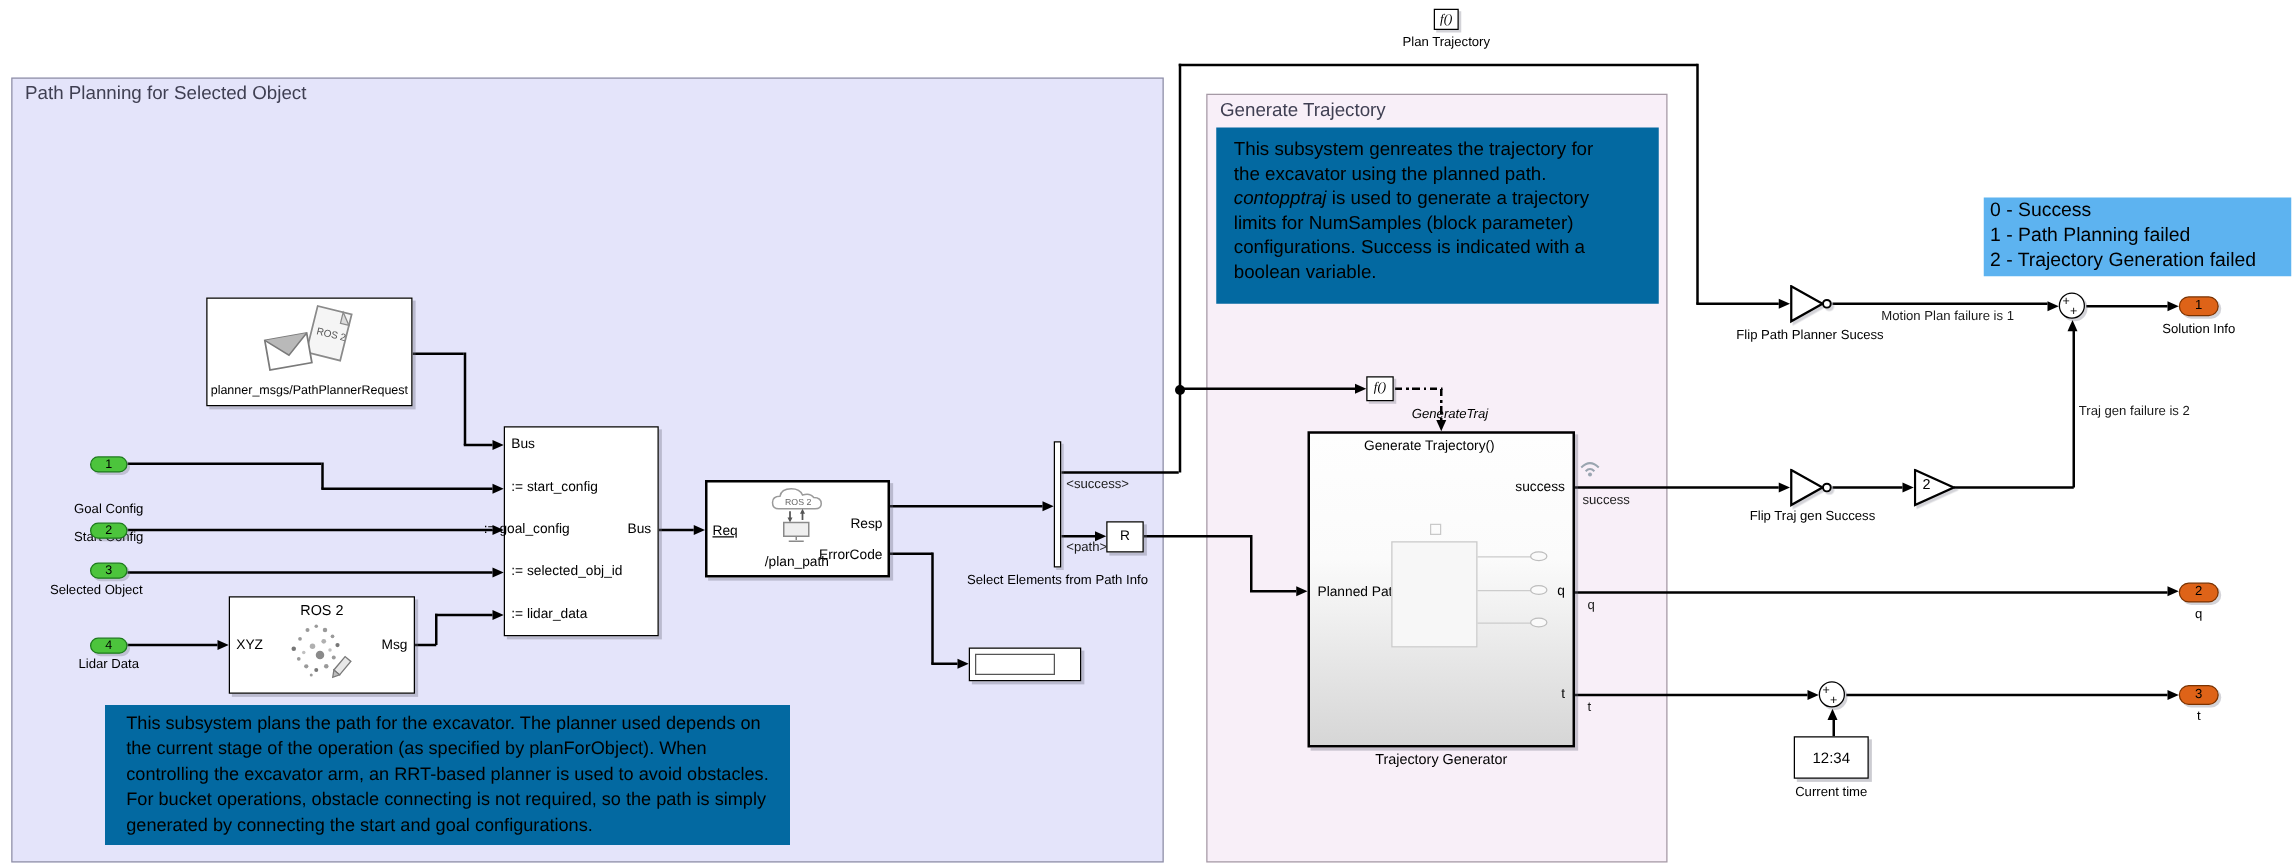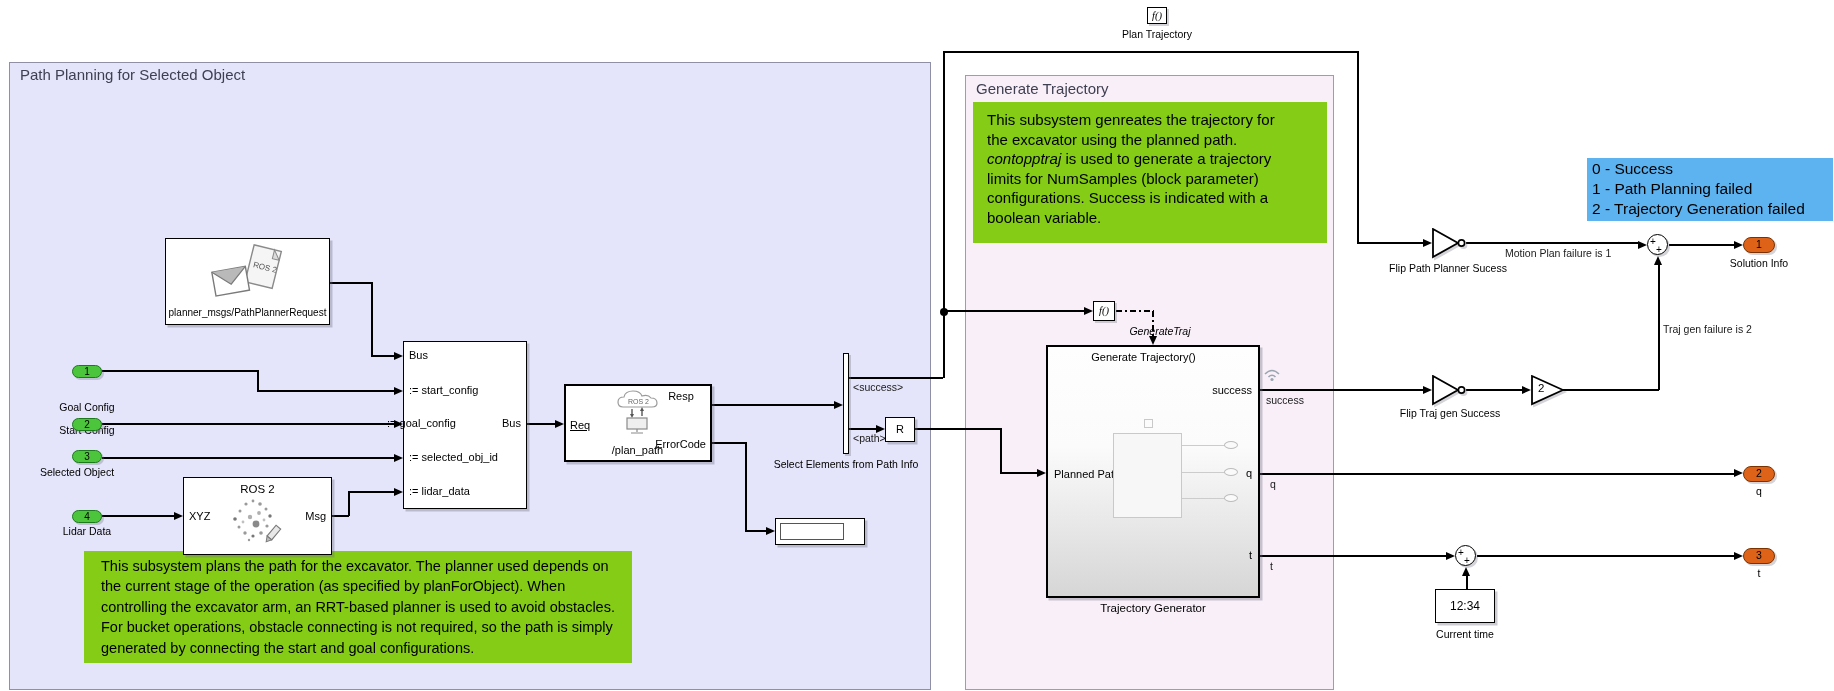--- a/index.html
+++ b/index.html
@@ -22,21 +22,21 @@
   .ar-up{position:absolute;width:0;height:0;border-left:4.5px solid transparent;
       border-right:4.5px solid transparent;border-bottom:9px solid #000;}
   .ar-dn{position:absolute;width:0;height:0;border-left:4.5px solid transparent;
       border-right:4.5px solid transparent;border-top:9px solid #000;}
   .inport{position:absolute;width:30px;height:13px;border-radius:7px;background:#4CC43C;
       border:1.4px solid #1c7a1c;box-sizing:border-box;text-align:center;font-size:10px;
       line-height:11px;box-shadow:2px 2px 0 rgba(110,110,125,0.3);}
   .outport{position:absolute;width:32px;height:16px;border-radius:8px;background:#DE6318;
       border:1.4px solid #7a3200;box-sizing:border-box;text-align:center;font-size:10.5px;
       line-height:13px;box-shadow:2px 2px 0 rgba(110,110,125,0.3);}
-  .annot{position:absolute;background:#84cc16;font-size:14.5px;line-height:20.4px;}
+  .annot{position:absolute;background:#0369a1;font-size:14.5px;line-height:20.4px;}
   .annot div{white-space:nowrap;}
   .siglbl{position:absolute;font-size:10.5px;color:#1a1a1a;white-space:nowrap;}
   .sum{position:absolute;width:21px;height:21px;border-radius:50%;background:#fff;
       border:1.5px solid #000;box-sizing:border-box;box-shadow:2px 2px 0 rgba(110,110,125,0.3);}
   .plus{position:absolute;font-size:10px;line-height:10px;}
   .fnbox{position:absolute;background:#fff;border:1.2px solid #000;box-sizing:border-box;
       box-shadow:2px 2px 0 rgba(110,110,125,0.3);text-align:center;
       font-family:"Liberation Serif",serif;font-style:italic;font-size:10.5px;}
   .dashh{position:absolute;height:1.5px;
       background:repeating-linear-gradient(90deg,#000 0 6px,transparent 6px 9px,#000 9px 11px,transparent 11px 14px);}
@@ -48,21 +48,21 @@
 <body>
 
 <div id="canvas">
 
   <div class="region" style="left:9px;top:62px;width:920px;height:626px;background:#E4E4FA;border-color:#8f8fa5;"></div>
   <div class="region-title" style="left:20px;top:66px;">Path Planning for Selected Object</div>
 
   <div class="region" style="left:965px;top:75px;width:367px;height:613px;background:#F8EFF8;border-color:#a59aa5;"></div>
   <div class="region-title" style="left:976px;top:80px;">Generate Trajectory</div>
 
-  <div class="annot" style="left:84px;top:551px;width:548px;height:112px;padding:5px 0 0 17px;box-sizing:border-box;">
+  <div class="annot" style="left:84px;top:564px;width:548px;height:112px;padding:5px 0 0 17px;box-sizing:border-box;">
     <div>This subsystem plans the path for the excavator. The planner used depends on</div>
     <div>the current stage of the operation (as specified by planForObject). When</div>
     <div>controlling the excavator arm, an RRT-based planner is used to avoid obstacles.</div>
     <div>For bucket operations, obstacle connecting is not required, so the path is simply</div>
     <div>generated by connecting the start and goal configurations.</div>
   </div>
 
   <div class="annot" style="left:973px;top:102px;width:354px;height:141px;padding:8px 0 0 14px;box-sizing:border-box;font-size:15px;line-height:19.6px;">
     <div>This subsystem genreates the trajectory for</div>
     <div>the excavator using the planned path.</div>
@@ -211,21 +211,21 @@
       </g>
       <g transform="rotate(40 48 38)">
         <rect x="44" y="30" width="6" height="14" fill="#e8e8e8" stroke="#7a7a7a" stroke-width="1.1"></rect>
         <path d="M44 44 l3 5 l3 -5 z" fill="#bdbdbd" stroke="#7a7a7a" stroke-width="1"></path>
       </g>
     </svg>
   </div>
 
   <div class="blk blk-thick" style="left:564px;top:384px;width:148px;height:78px;">
     <div class="port" style="left:4px;top:33px;text-decoration:underline;">Req</div>
-    <div class="port lbl-r" style="left:90px;top:4px;width:50px;text-align:center;">Resp</div>
+    <div class="port lbl-r" style="left:90px;top:27px;width:50px;">Resp</div>
     <div class="port lbl-r" style="left:70px;top:52px;width:70px;">ErrorCode</div>
     <svg width="54" height="48" style="position:absolute;left:44px;top:2px;" viewBox="0 0 54 48">
       <path d="M13 19 Q8 19 8 14 Q8 9 14 9 Q15 3 23 3 Q30 3 32 8 Q38 6 41 10 Q47 10 47 15 Q47 19 42 19 Z" fill="#fff" stroke="#9a9a9a" stroke-width="1.2"></path>
       <text x="18" y="16" font-size="7" fill="#666" font-family="Liberation Sans,sans-serif">ROS 2</text>
       <path d="M22 21 v7" stroke="#555" stroke-width="1.4"></path>
         <path d="M20 26 l2 4 l2 -4 z" fill="#555"></path>
       <path d="M32 28 v-7" stroke="#555" stroke-width="1.4"></path>
         <path d="M30 23 l2 -4 l2 4 z" fill="#555"></path>
       <rect x="17" y="30" width="20" height="11" fill="#efefef" stroke="#8a8a8a" stroke-width="1.2"></rect>
       <path d="M27 41 v3 M21 45 h12" stroke="#8a8a8a" stroke-width="1.2"></path>

